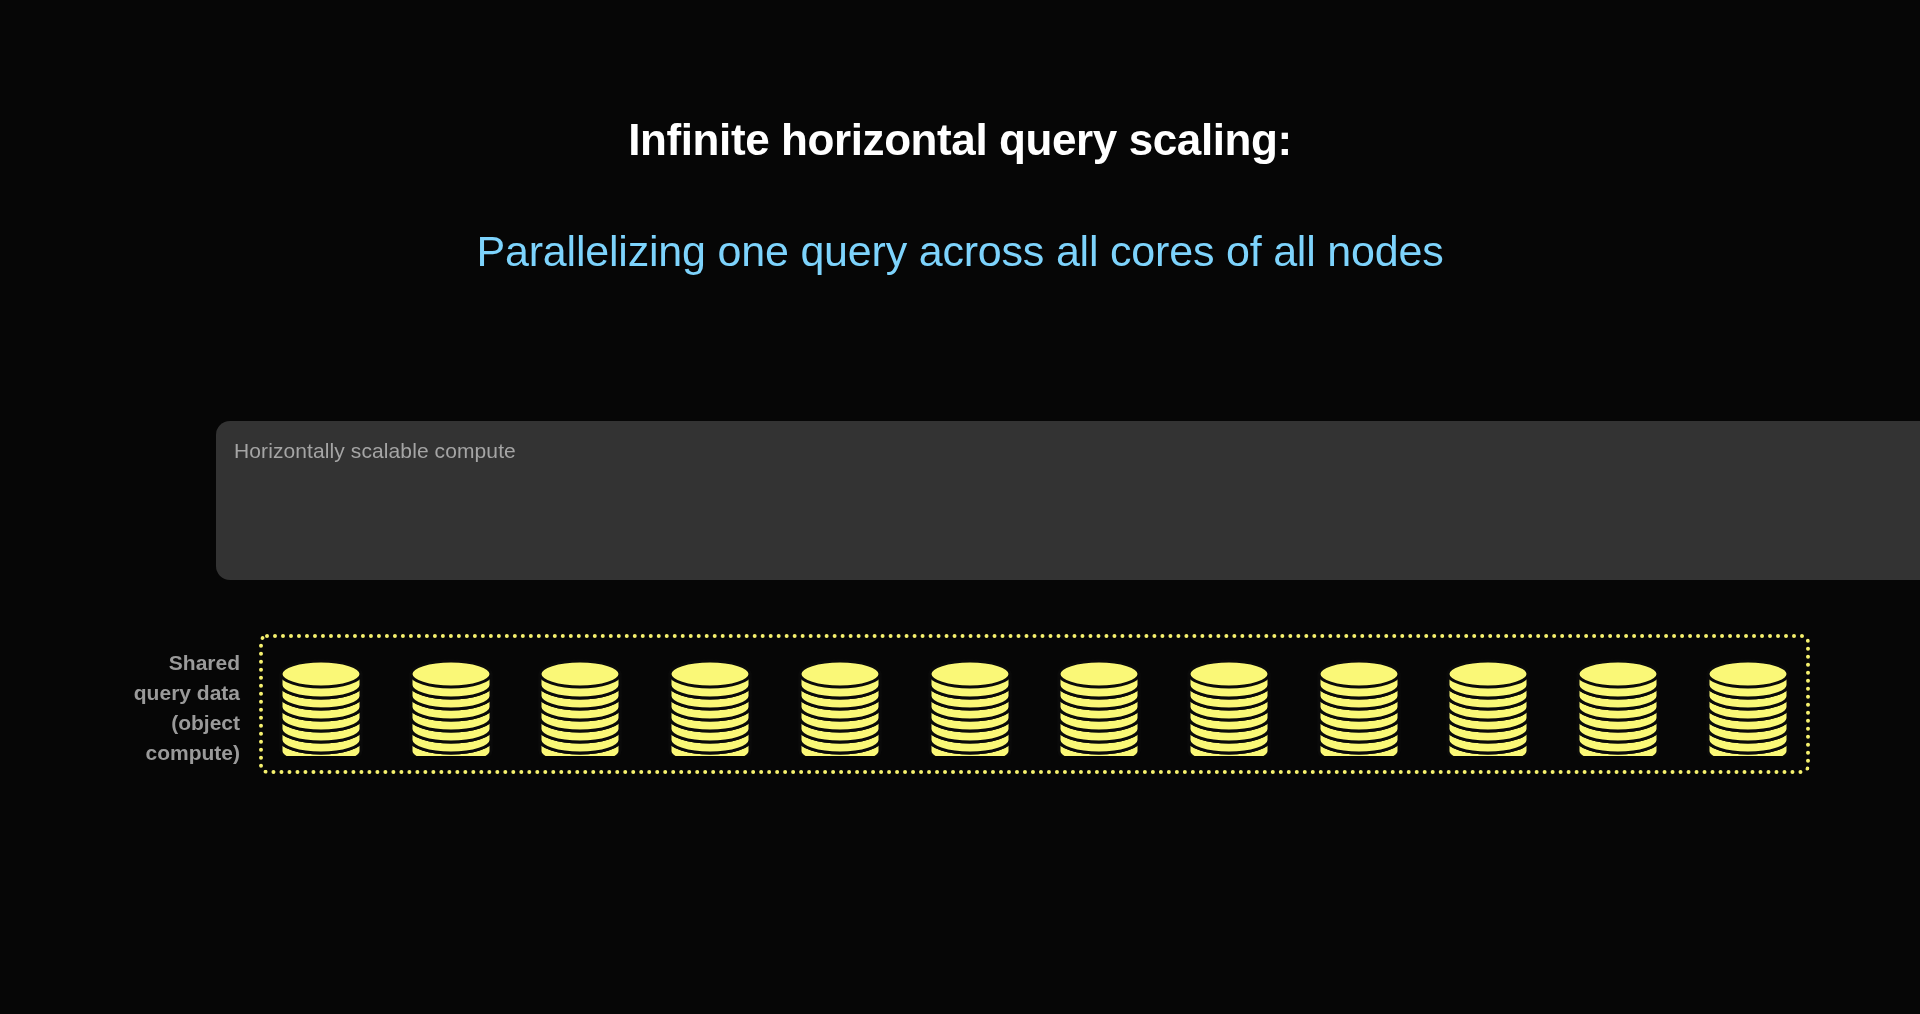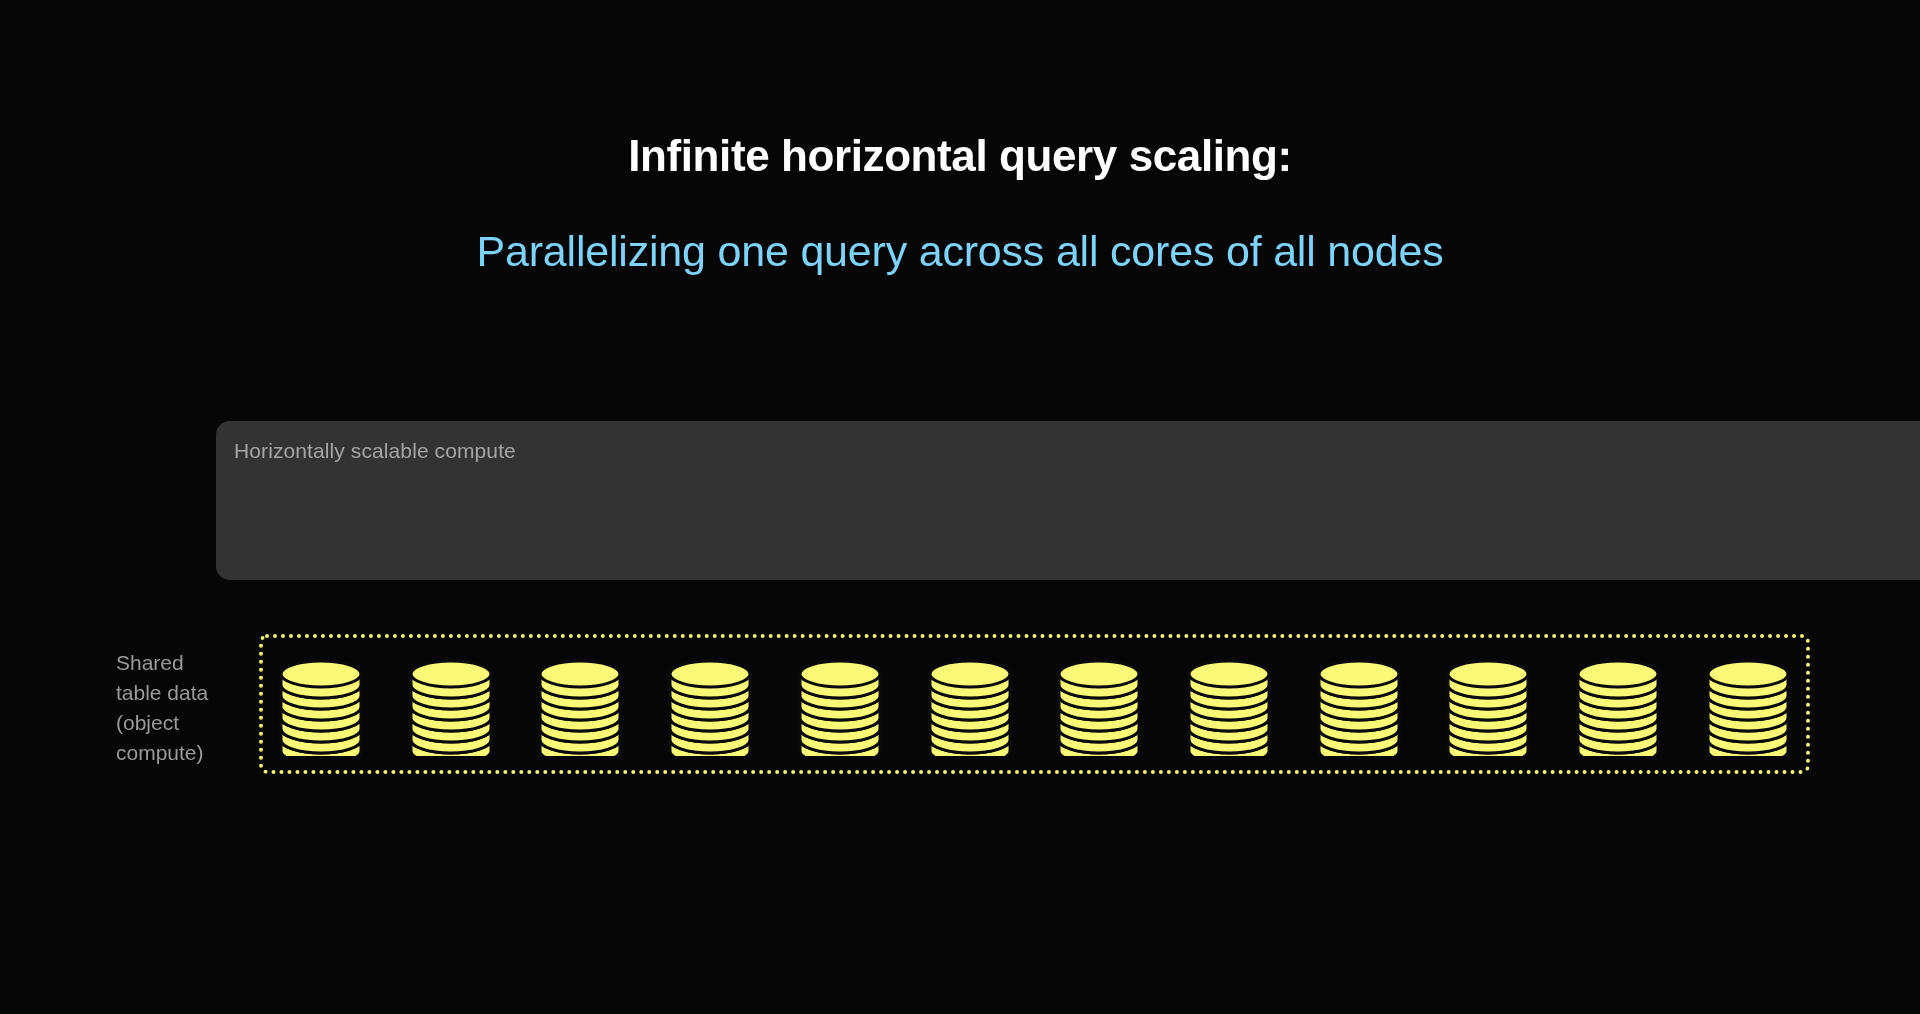--- a/index.html
+++ b/index.html
@@ -27,21 +27,20 @@
     position: absolute;
     top: 116px;
     left: 0;
     width: 1920px;
     text-align: center;
     color: #ffffff;
     font-size: 44px;
     font-weight: bold;
     letter-spacing: -0.4px;
     line-height: 1.1;
-    margin-top: 16px;
   }
 
   .subtitle {
     position: absolute;
     top: 222px;
     left: 0;
     width: 1920px;
     text-align: center;
     color: #7dd3fc;
     font-size: 43px;
@@ -98,25 +97,25 @@
     flex: 0 0 auto;
   }
   .disk-stack svg { display: block; width: 100%; height: 100%; }
 
   
   .side-label {
     position: absolute;
     left: 116px;
     top: 648px;
     width: 124px;
-    text-align: left;
+    text-align: right;
     color: #9a9a9a;
     font-size: 21px;
     line-height: 30px;
-    font-weight: 400;
+    font-weight: 700;
   }
   .side-label .line { display: block; }
 
   
   .shard-caption {
     position: absolute;
     left: 259px;
     top: 794px;
     width: 1050px;
     text-align: center;
@@ -136,21 +135,21 @@
   <div class="subtitle">
     <span class="line">Parallelizing one query across all cores of all nodes</span>
   </div>
 
   <div class="compute-panel">
     <div class="compute-panel-label">Horizontally scalable compute</div>
   </div>
 
   <div class="side-label">
     <span class="line">Shared</span>
-    <span class="line">table data</span>
+    <span class="line">query data</span>
     <span class="line">(object</span>
     <span class="line">compute)</span>
   </div>
 
   <div class="shard-zone">
     <div class="stacks" id="stacks-host">
         <div class="disk-stack">
           <svg viewBox="0 0 96 104" xmlns="http://www.w3.org/2000/svg">
             <path d="M 8 88 L 8 99
                        A 40 13 0 0 0 88 99

